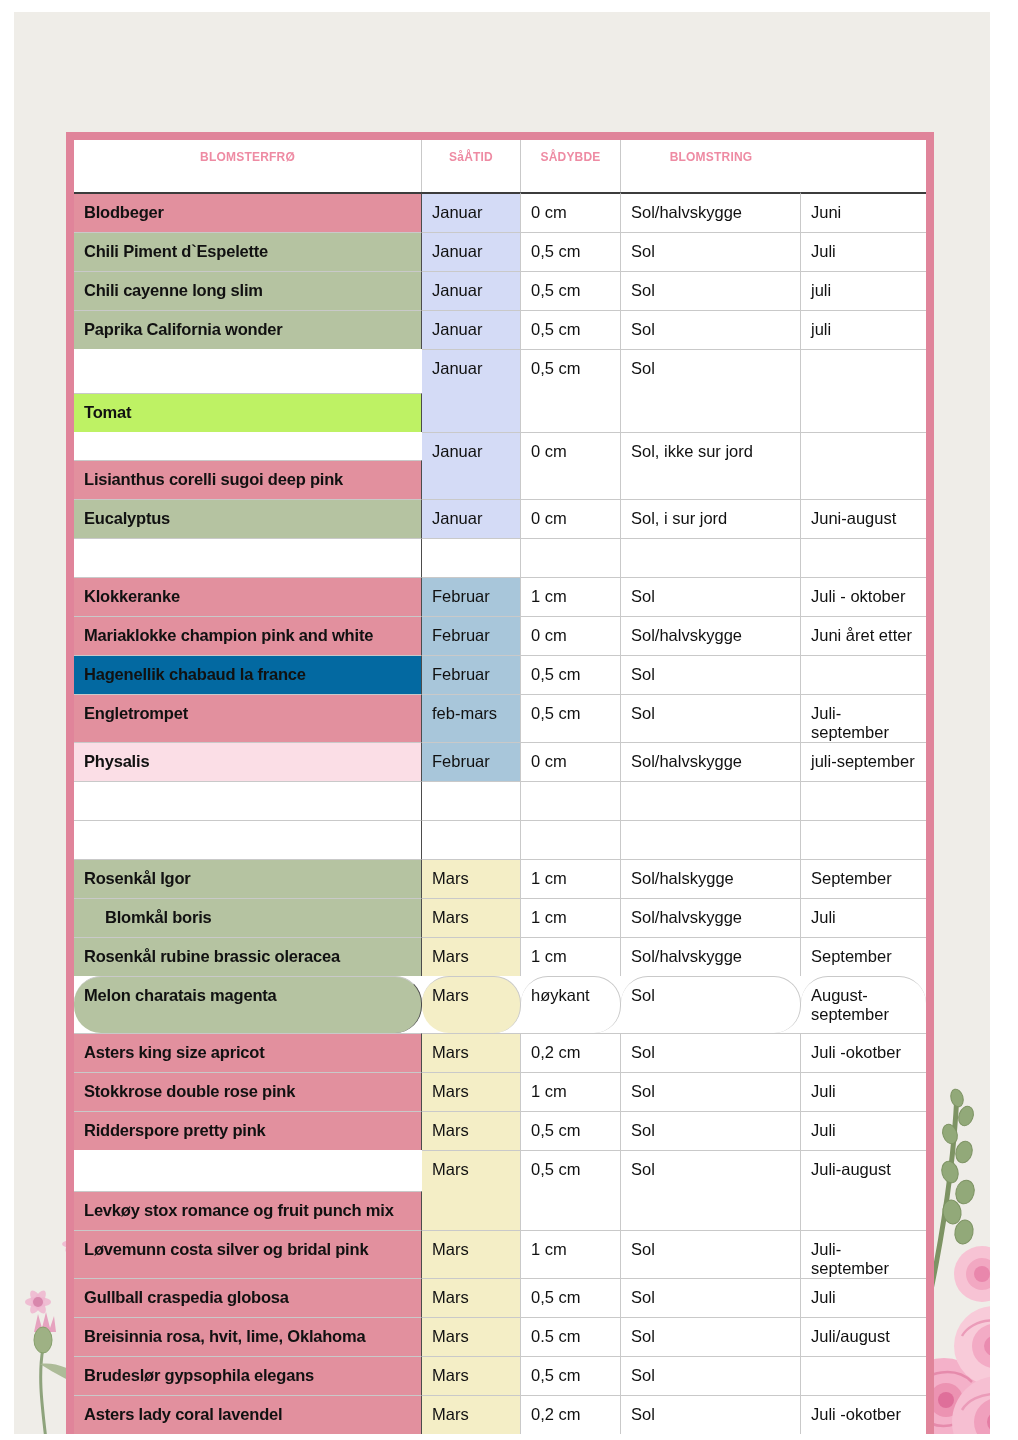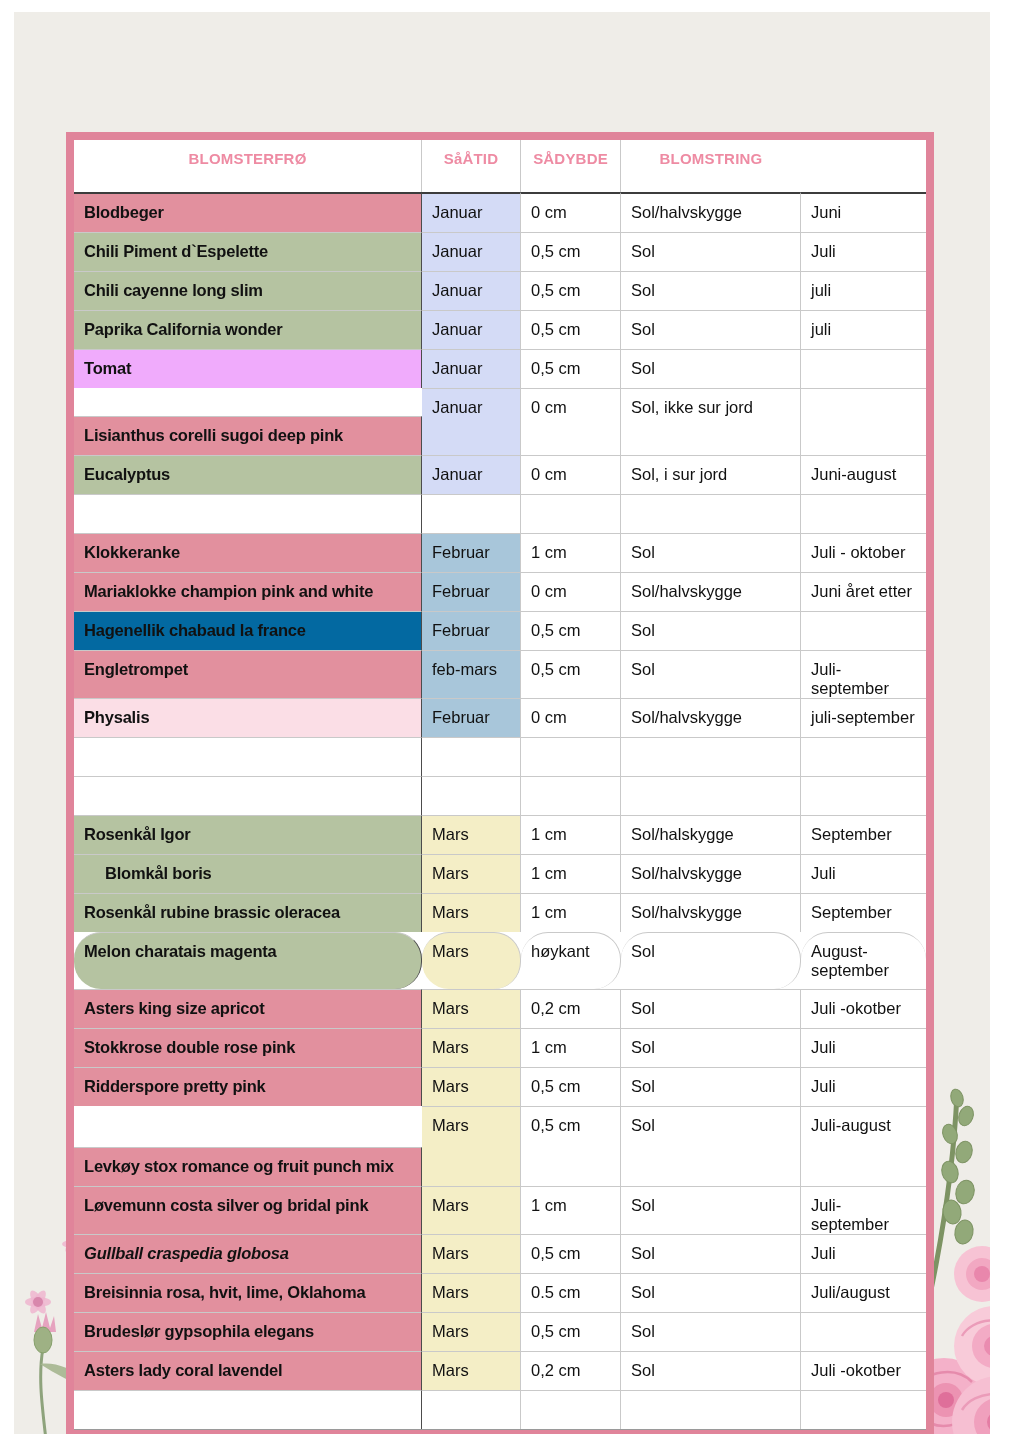--- a/index.html
+++ b/index.html
@@ -15,21 +15,21 @@
   }
   .seed-table{
     position:absolute;left:52px;top:120px;width:852px;
     border:8px solid var(--border,#e0849a);
     background:#ffffff;
     z-index:3;
   }
   .thead,.trow{display:grid;grid-template-columns:348px 99px 100px 180px 125px;}
   .th{
     height:42px;padding:10px 2px 0;text-align:center;
-    font-weight:bold;font-size:15px;letter-spacing:.2px;
+    font-weight:bold;font-size:12px;letter-spacing:.2px;
     color:var(--header-text,#ee8ba3);
     border-right:1px solid #c9c9c9;background:#ffffff;
     overflow:hidden;white-space:nowrap;
   }
   .th:last-child{border-right:none;}
   .td{
     min-height:29px;padding:9px 8px 0 10px;
     font-size:16.5px;line-height:19px;color:#111;
     border-top:1px solid #c9c9c9;border-right:1px solid #c9c9c9;
     background:#ffffff;overflow:hidden;
@@ -214,21 +214,21 @@
           <div class="td col4">juli</div>
         </div>
         <div class="trow">
           <div class="td col0" style="background: rgb(181, 195, 161);">Paprika California wonder</div>
           <div class="td col1" style="background: rgb(212, 219, 246);">Januar</div>
           <div class="td col2">0,5 cm</div>
           <div class="td col3">Sol</div>
           <div class="td col4">juli</div>
         </div>
         <div class="trow">
-          <div class="td col0" style="background: #f0abfc;">Tomat</div>
+          <div class="td col0" style="background: #bef264; margin-top: 44px;">Tomat</div>
           <div class="td col1" style="background: rgb(212, 219, 246);">Januar</div>
           <div class="td col2">0,5 cm</div>
           <div class="td col3">Sol</div>
           <div class="td col4"></div>
         </div>
         <div class="trow">
           <div class="td col0" style="background: rgb(226, 144, 158); margin-top: 28px;">Lisianthus corelli sugoi deep pink</div>
           <div class="td col1" style="background: rgb(212, 219, 246);">Januar</div>
           <div class="td col2">0 cm</div>
           <div class="td col3">Sol, ikke sur jord</div>
@@ -354,21 +354,21 @@
           <div class="td col4">Juli-august</div>
         </div>
         <div class="trow">
           <div class="td col0" style="background: rgb(226, 144, 158);">Løvemunn costa silver og bridal pink</div>
           <div class="td col1" style="background: rgb(244, 238, 198);">Mars</div>
           <div class="td col2">1 cm</div>
           <div class="td col3">Sol</div>
           <div class="td col4">Juli-september</div>
         </div>
         <div class="trow">
-          <div class="td col0" style="background: rgb(226, 144, 158); font-style: italic;">Gullball craspedia globosa</div>
+          <div class="td col0" style="background: rgb(226, 144, 158);">Gullball craspedia globosa</div>
           <div class="td col1" style="background: rgb(244, 238, 198);">Mars</div>
           <div class="td col2">0,5 cm</div>
           <div class="td col3">Sol</div>
           <div class="td col4">Juli</div>
         </div>
         <div class="trow">
           <div class="td col0" style="background: rgb(226, 144, 158);">Breisinnia rosa, hvit, lime, Oklahoma</div>
           <div class="td col1" style="background: rgb(244, 238, 198);">Mars</div>
           <div class="td col2">0.5 cm</div>
           <div class="td col3">Sol</div>

